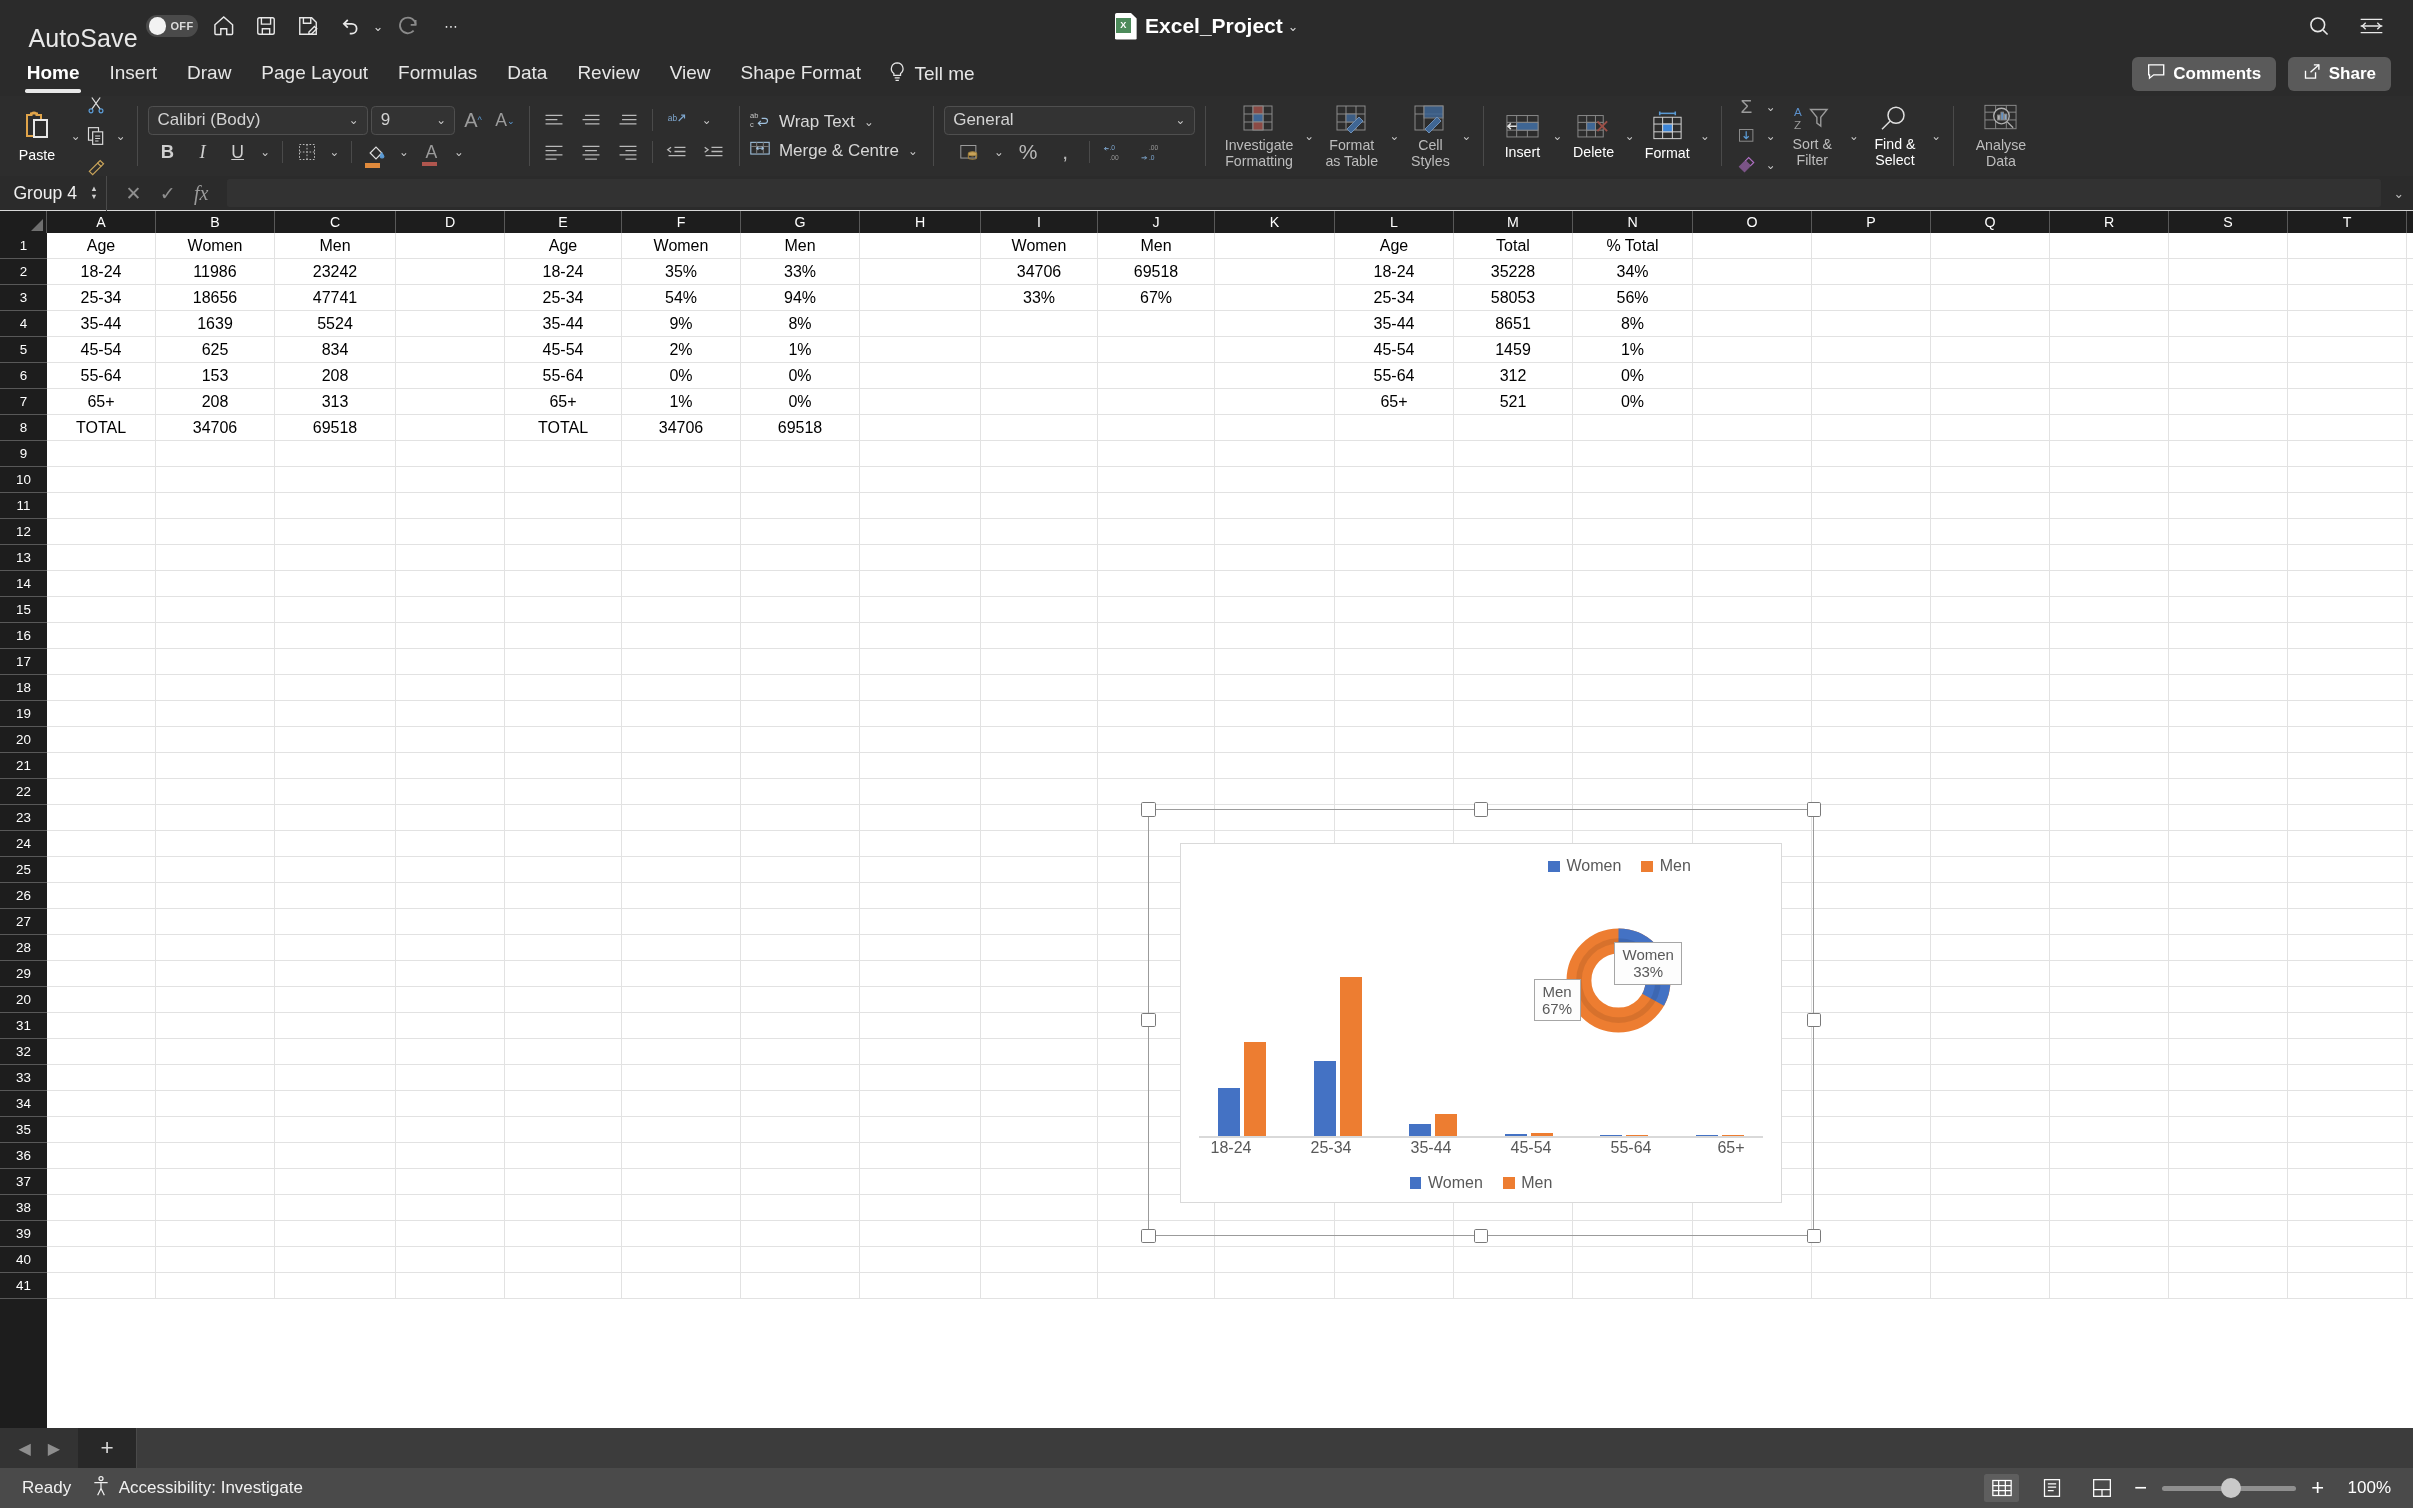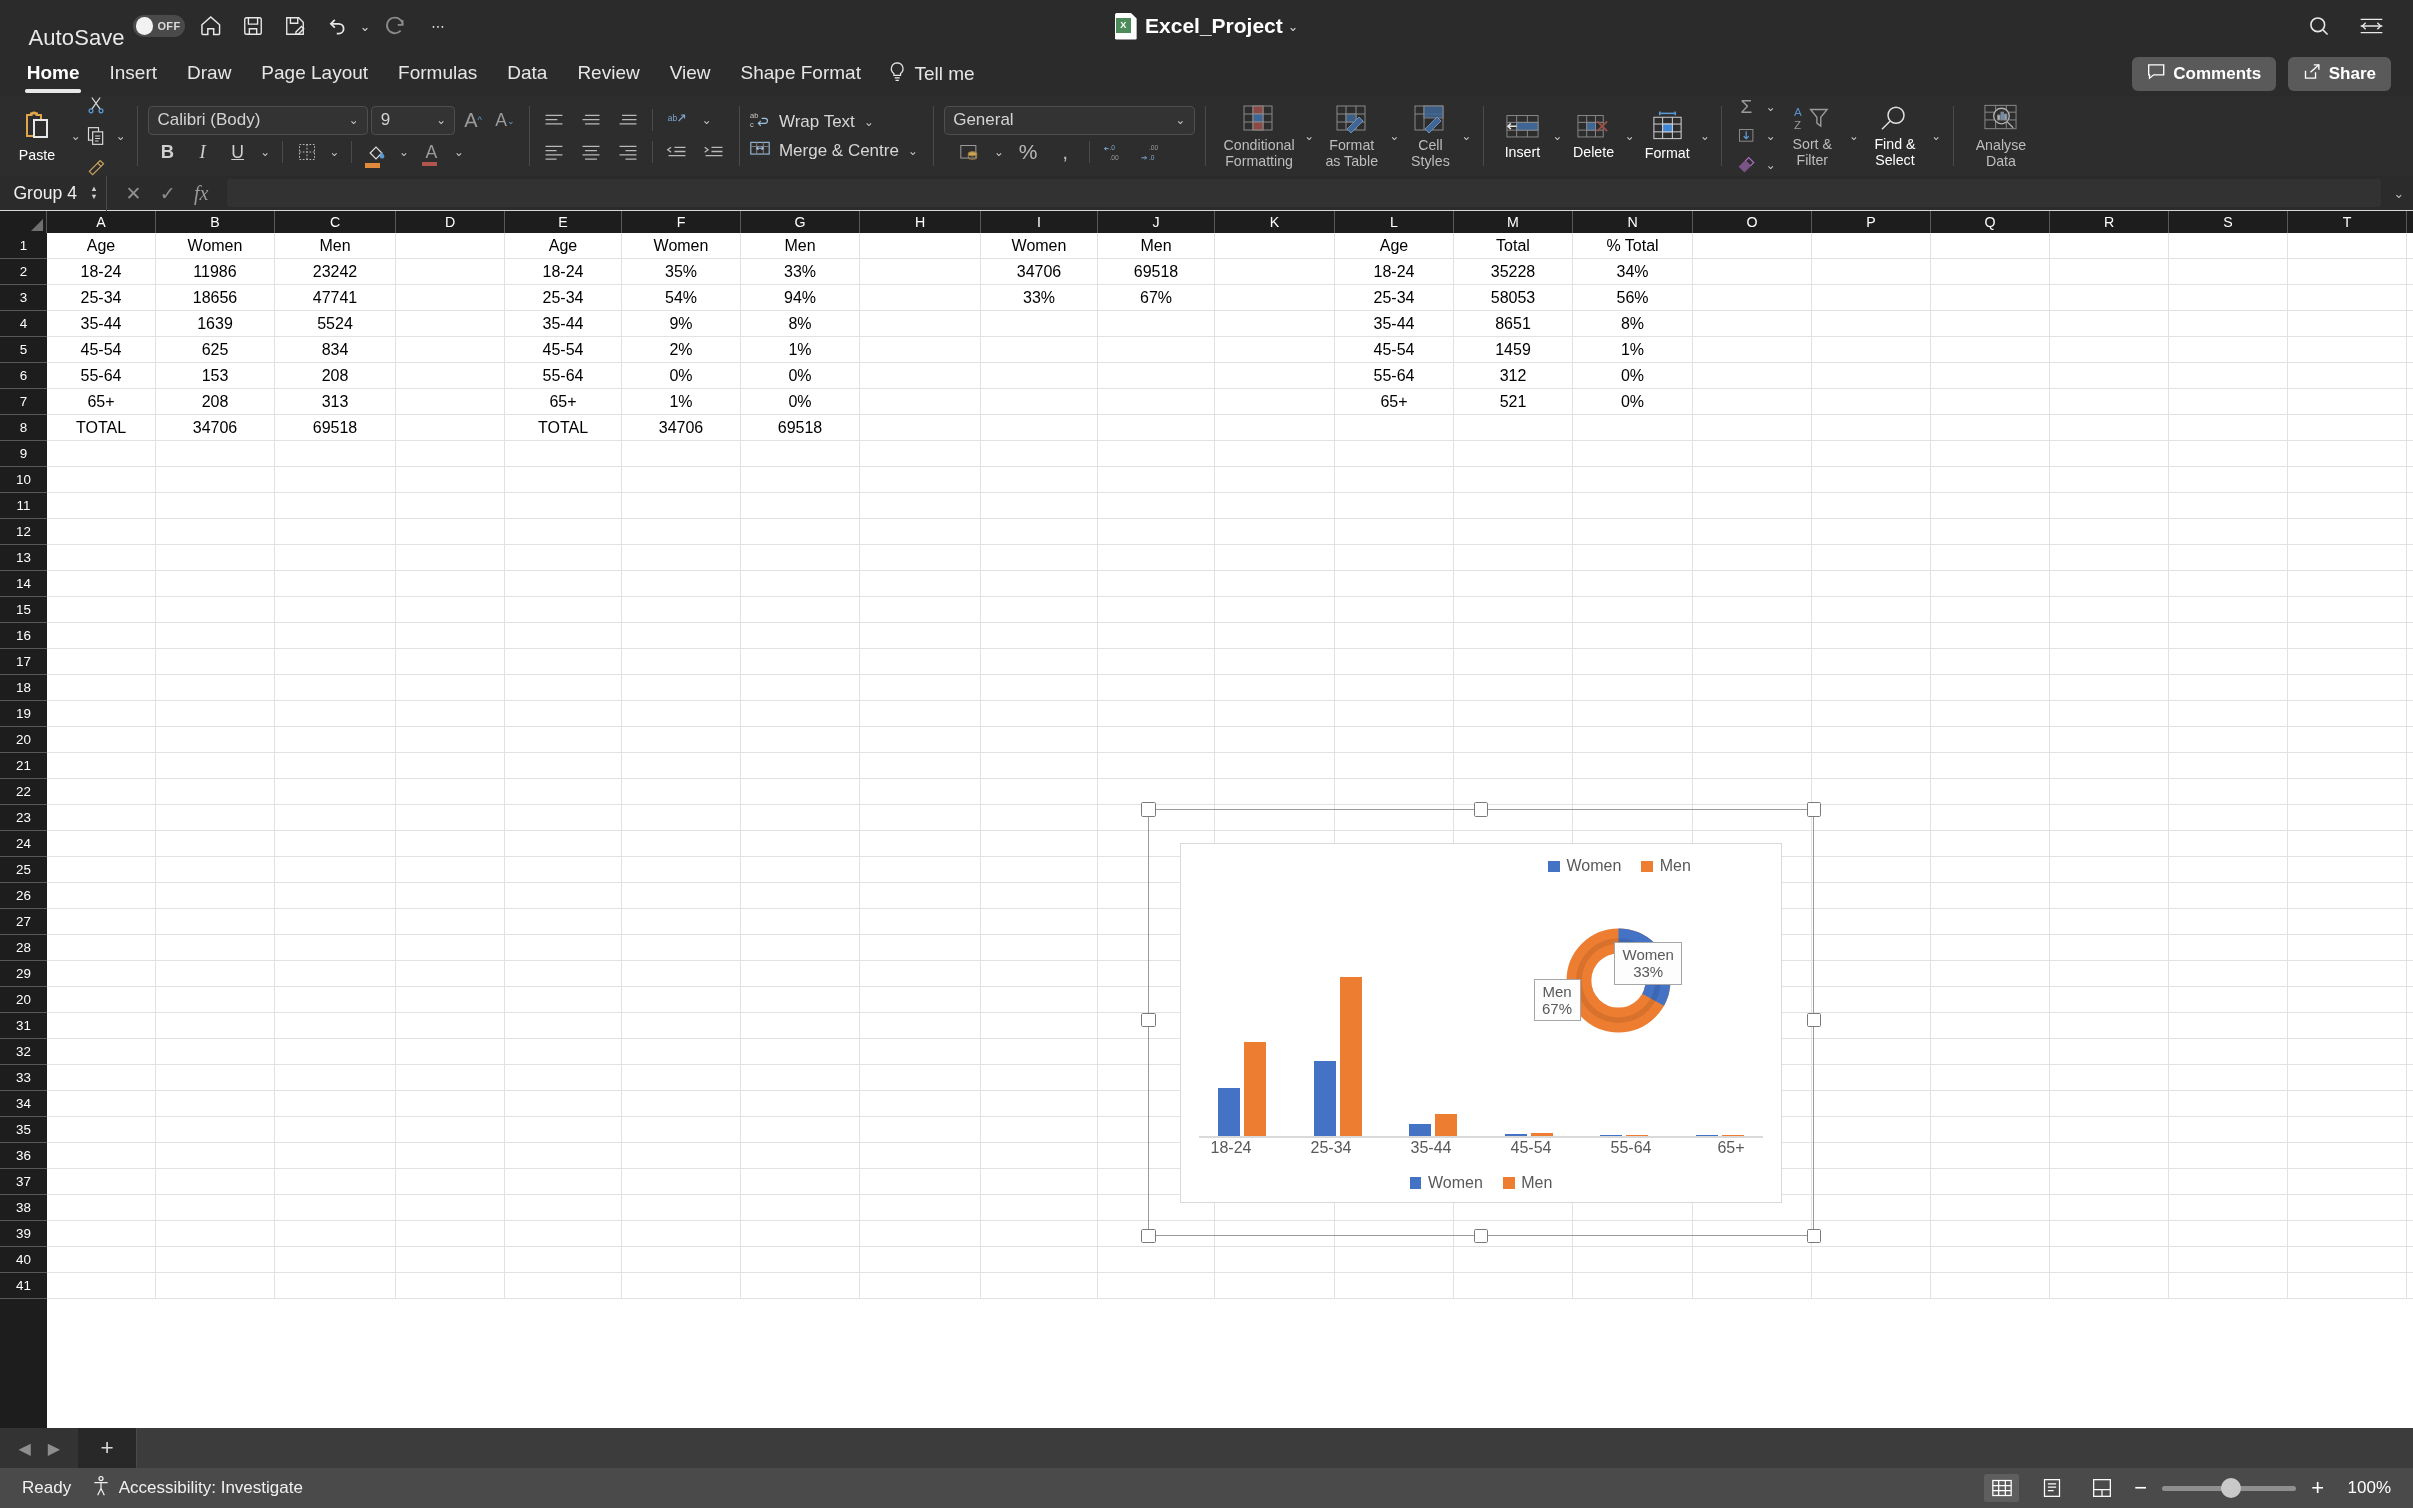--- a/index.html
+++ b/index.html
@@ -4,21 +4,21 @@
 <style>
   html,body{margin:0;padding:0;background:#2b2b2b;}
   *{box-sizing:border-box;}
   body{width:2413px;height:1508px;font-family:"Liberation Sans",sans-serif;overflow:hidden;}
 
   #app{width:2413px;height:1508px;position:relative;background:#282828;display:flex;flex-direction:column;}
 
   
   .titlebar{height:52px;background:#2b2b2b;display:flex;align-items:center;position:relative;flex:0 0 auto;}
   .qat{display:flex;align-items:center;gap:8.4px;padding-left:28.5px;}
-  .autosave-label{color:#e9e9e9;font-size:22px;letter-spacing:0.1px;margin-top:24px;}
+  .autosave-label{color:#e9e9e9;font-size:25px;letter-spacing:0.1px;margin-top:24px;}
   .toggle{width:52px;height:22.6px;border-radius:11.7px;background:#4a4a4a;display:flex;align-items:center;padding:0 2.5px;gap:4.2px;}
   .toggle .knob{width:17.6px;height:17.6px;border-radius:50%;background:#f2f2f2;}
   .toggle .off{color:#dcdcdc;font-size:11px;font-weight:bold;letter-spacing:0.4px;}
   .qicon{width:34px;height:34px;display:flex;align-items:center;justify-content:center;color:#e8e8e8;}
   .qicon svg{display:block;}
   .qicon.dim{color:#8a8a8a;}
   .caretmini{color:#d8d8d8;font-size:12.6px;margin-left:-3.4px;}
   .title-center{position:absolute;left:0;right:0;top:0;height:52px;display:flex;align-items:center;justify-content:center;gap:8.4px;pointer-events:none;}
   .title-center > *{pointer-events:auto;}
   .doc-title{color:#fff;font-size:21px;font-weight:bold;}
@@ -451,21 +451,21 @@
       <div class="bigbtn" style="width:87px">
         <span>
           <svg width="34" height="30" viewBox="0 0 34 30" stroke="#8a8a8a" fill="none" stroke-width="1">
               <rect x="2" y="3" width="28" height="24"></rect>
               <path d="M2 11h28M2 19h28M11 3v24M21 3v24"></path>
               <rect x="11" y="3" width="10" height="8" fill="#8b4a45"></rect>
               <rect x="11" y="11" width="10" height="8" fill="#3f6694"></rect>
               <rect x="11" y="19" width="10" height="8" fill="#8b4a45"></rect>
             </svg>
         </span>
-        <span class="lbl dim">Conditional</span>
+        <span class="lbl dim">Investigate</span>
         <span class="lbl dim">Formatting</span>
       </div>
       <span class="cv2">⌄</span>
       <div class="bigbtn" style="width:72px">
         <span>
           <svg width="34" height="30" viewBox="0 0 34 30" stroke="#8a8a8a" fill="none" stroke-width="1">
               <rect x="2" y="3" width="28" height="24"></rect>
               <path d="M2 11h28M2 19h28M11 3v24M21 3v24"></path>
               <rect x="11" y="11" width="10" height="8" fill="#3f6694" opacity=".85"></rect>
               <path d="M12 26 24 14l4 4-12 12z" fill="#3f6694" stroke="#6f8fb5"></path>

